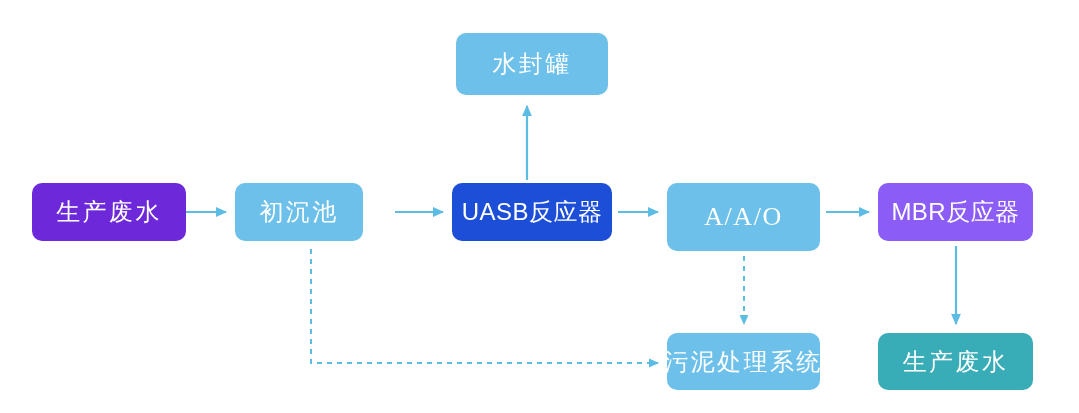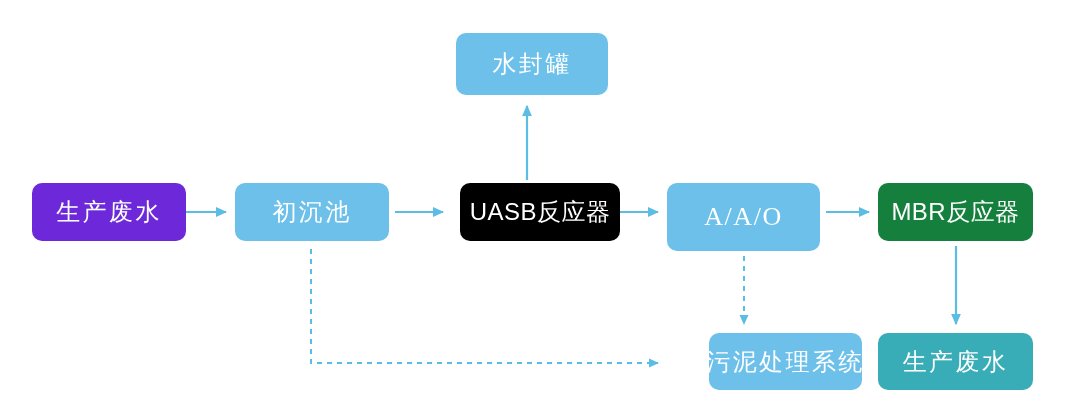--- a/index.html
+++ b/index.html
@@ -81,31 +81,31 @@
       <path d="M 956 246 L 956 324" fill="none" stroke="#5bbce4" stroke-width="2.2" stroke-linecap="butt" marker-end="url(#arrow-solid)"></path>
       <path d="M 311 249 L 311 363 L 658 363" fill="none" stroke="#5bbce4" stroke-width="2" stroke-linecap="butt" stroke-dasharray="5 5" marker-end="url(#arrow-dashed)"></path>
     </svg>
 
 <div class="node cjk" style="left: 456px; top: 33px; width: 152px; height: 62px; background: rgb(108, 192, 234);">
       <span class="node-label">水封罐</span>
     </div>
     <div class="node cjk" style="left: 32px; top: 183px; width: 154px; height: 58px; background: #6d28d9;">
       <span class="node-label">生产废水</span>
     </div>
-    <div class="node cjk" style="left: 235px; top: 183px; width: 154px; height: 58px; background: rgb(108, 192, 234);">
+    <div class="node cjk" style="left: 235px; top: 183px; width: 128px; height: 58px; background: rgb(108, 192, 234);">
       <span class="node-label">初沉池</span>
     </div>
-    <div class="node mixed" style="left: 452px; top: 183px; width: 160px; height: 58px; background: #000000; margin-left: 8px;">
+    <div class="node mixed" style="left: 452px; top: 183px; width: 160px; height: 58px; background: #1d4ed8;">
       <span class="node-label">UASB反应器</span>
     </div>
     <div class="node latin" style="left: 667px; top: 183px; width: 153px; height: 68px; background: rgb(108, 192, 234);">
       <span class="node-label">A/A/O</span>
     </div>
-    <div class="node mixed" style="left: 878px; top: 183px; width: 155px; height: 58px; background: #15803d;">
+    <div class="node mixed" style="left: 878px; top: 183px; width: 155px; height: 58px; background: #8b5cf6;">
       <span class="node-label">MBR反应器</span>
     </div>
-    <div class="node cjk" style="left: 667px; top: 333px; width: 153px; height: 57px; background: rgb(108, 192, 234); margin-left: 42px;">
+    <div class="node cjk" style="left: 667px; top: 333px; width: 153px; height: 57px; background: rgb(108, 192, 234);">
       <span class="node-label">污泥处理系统</span>
     </div>
     <div class="node cjk" style="left: 878px; top: 333px; width: 155px; height: 57px; background: rgb(57, 173, 183);">
       <span class="node-label">生产废水</span>
     </div>
   </div>
 
 </body></html>

